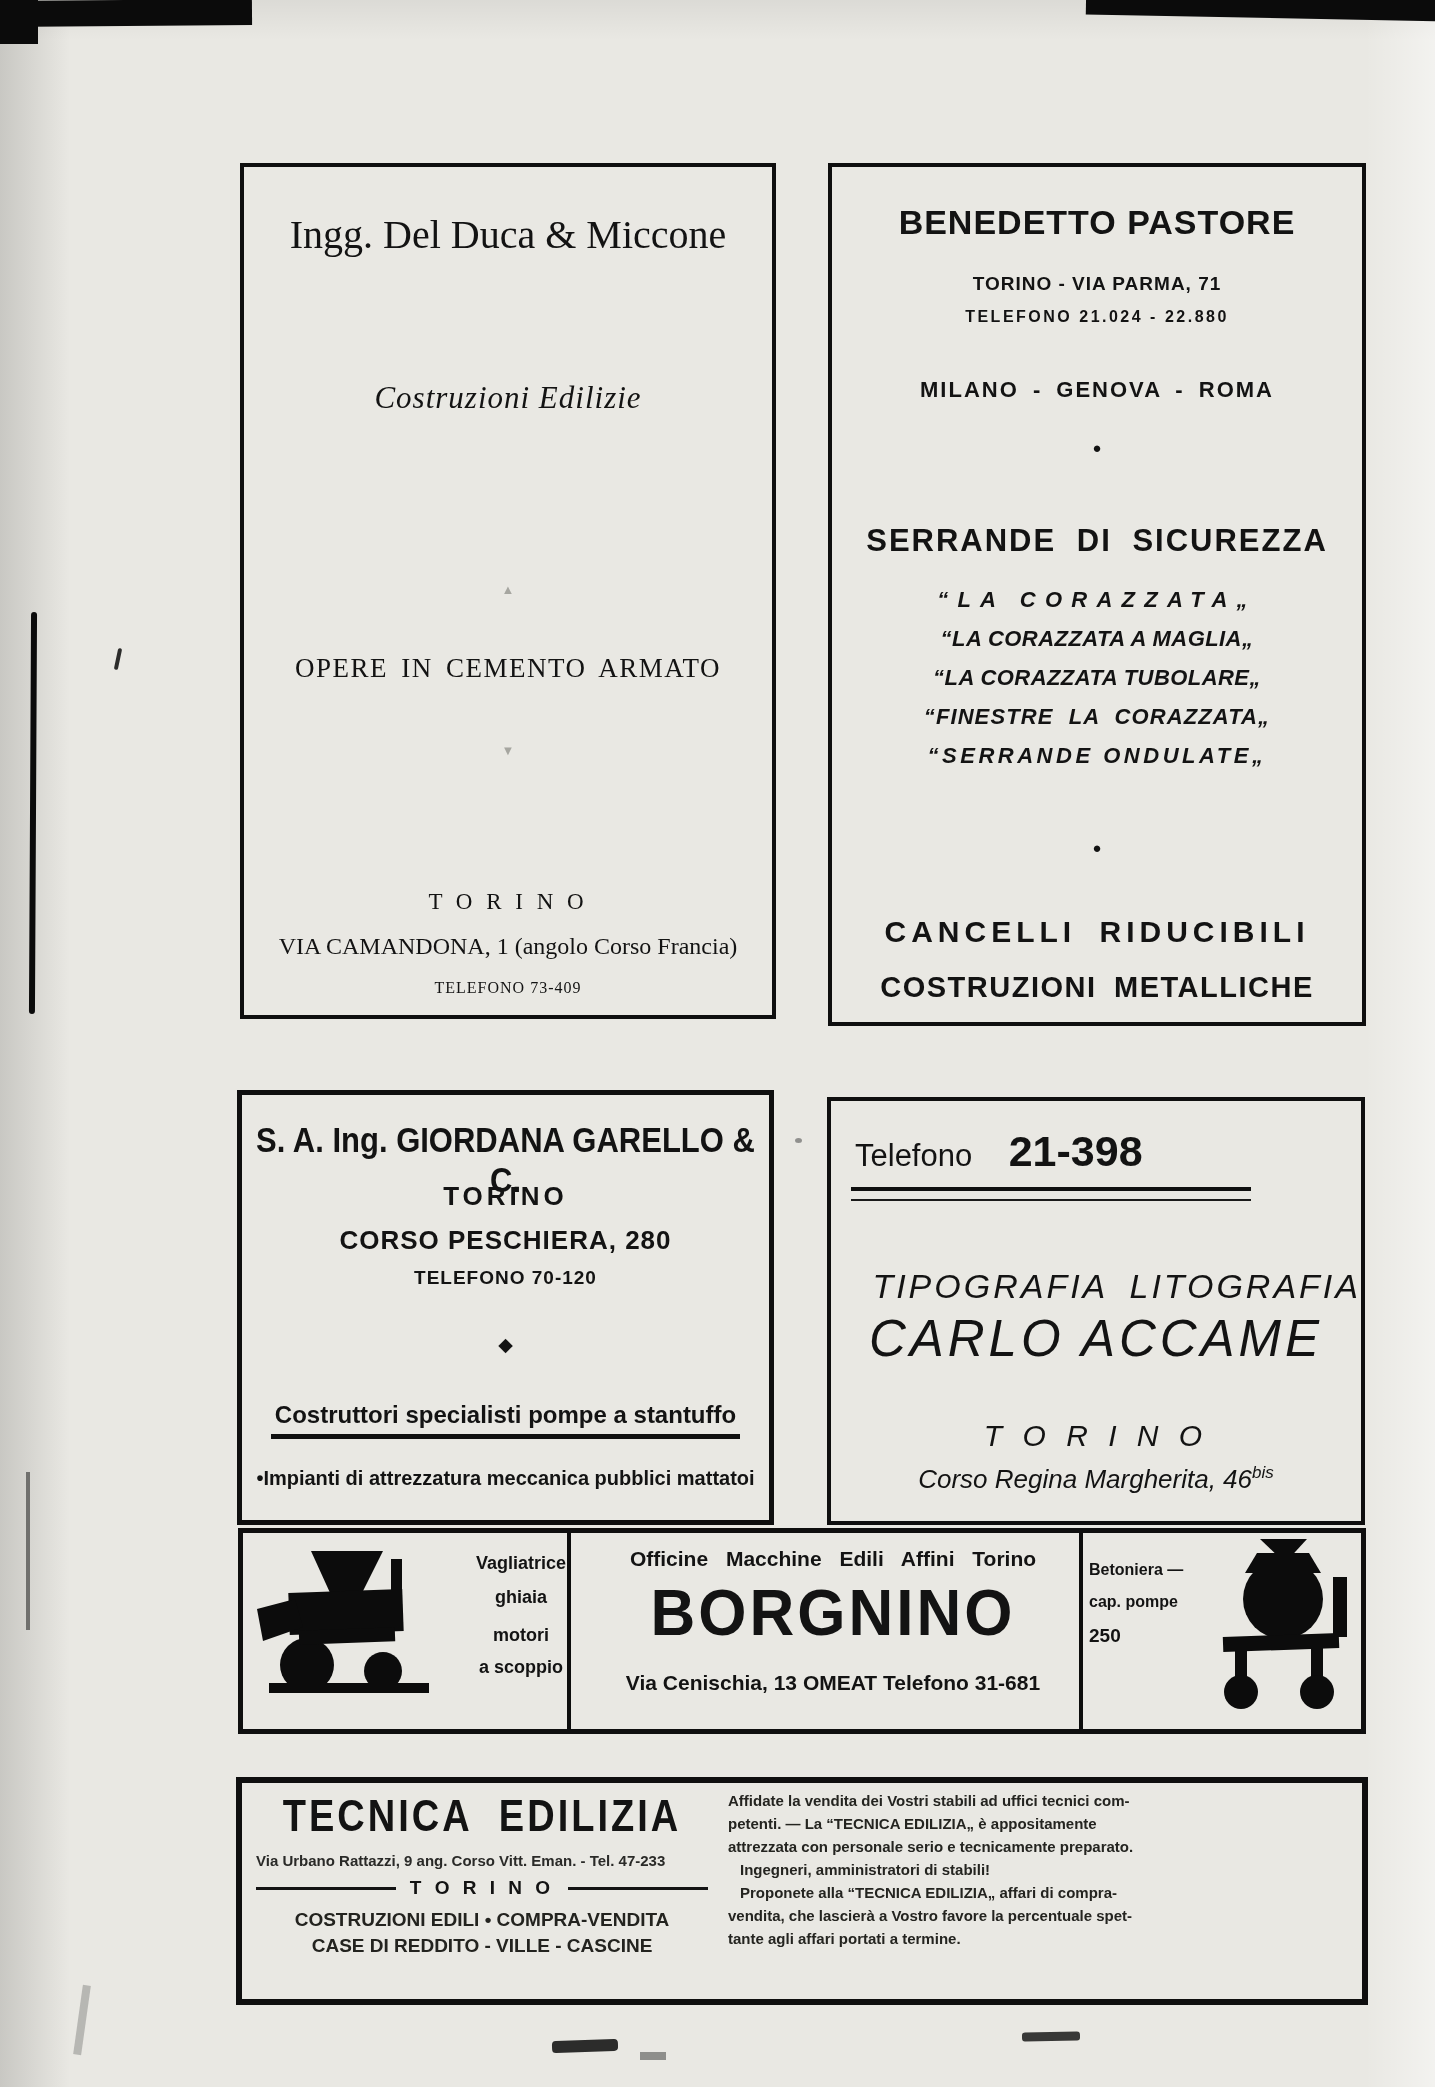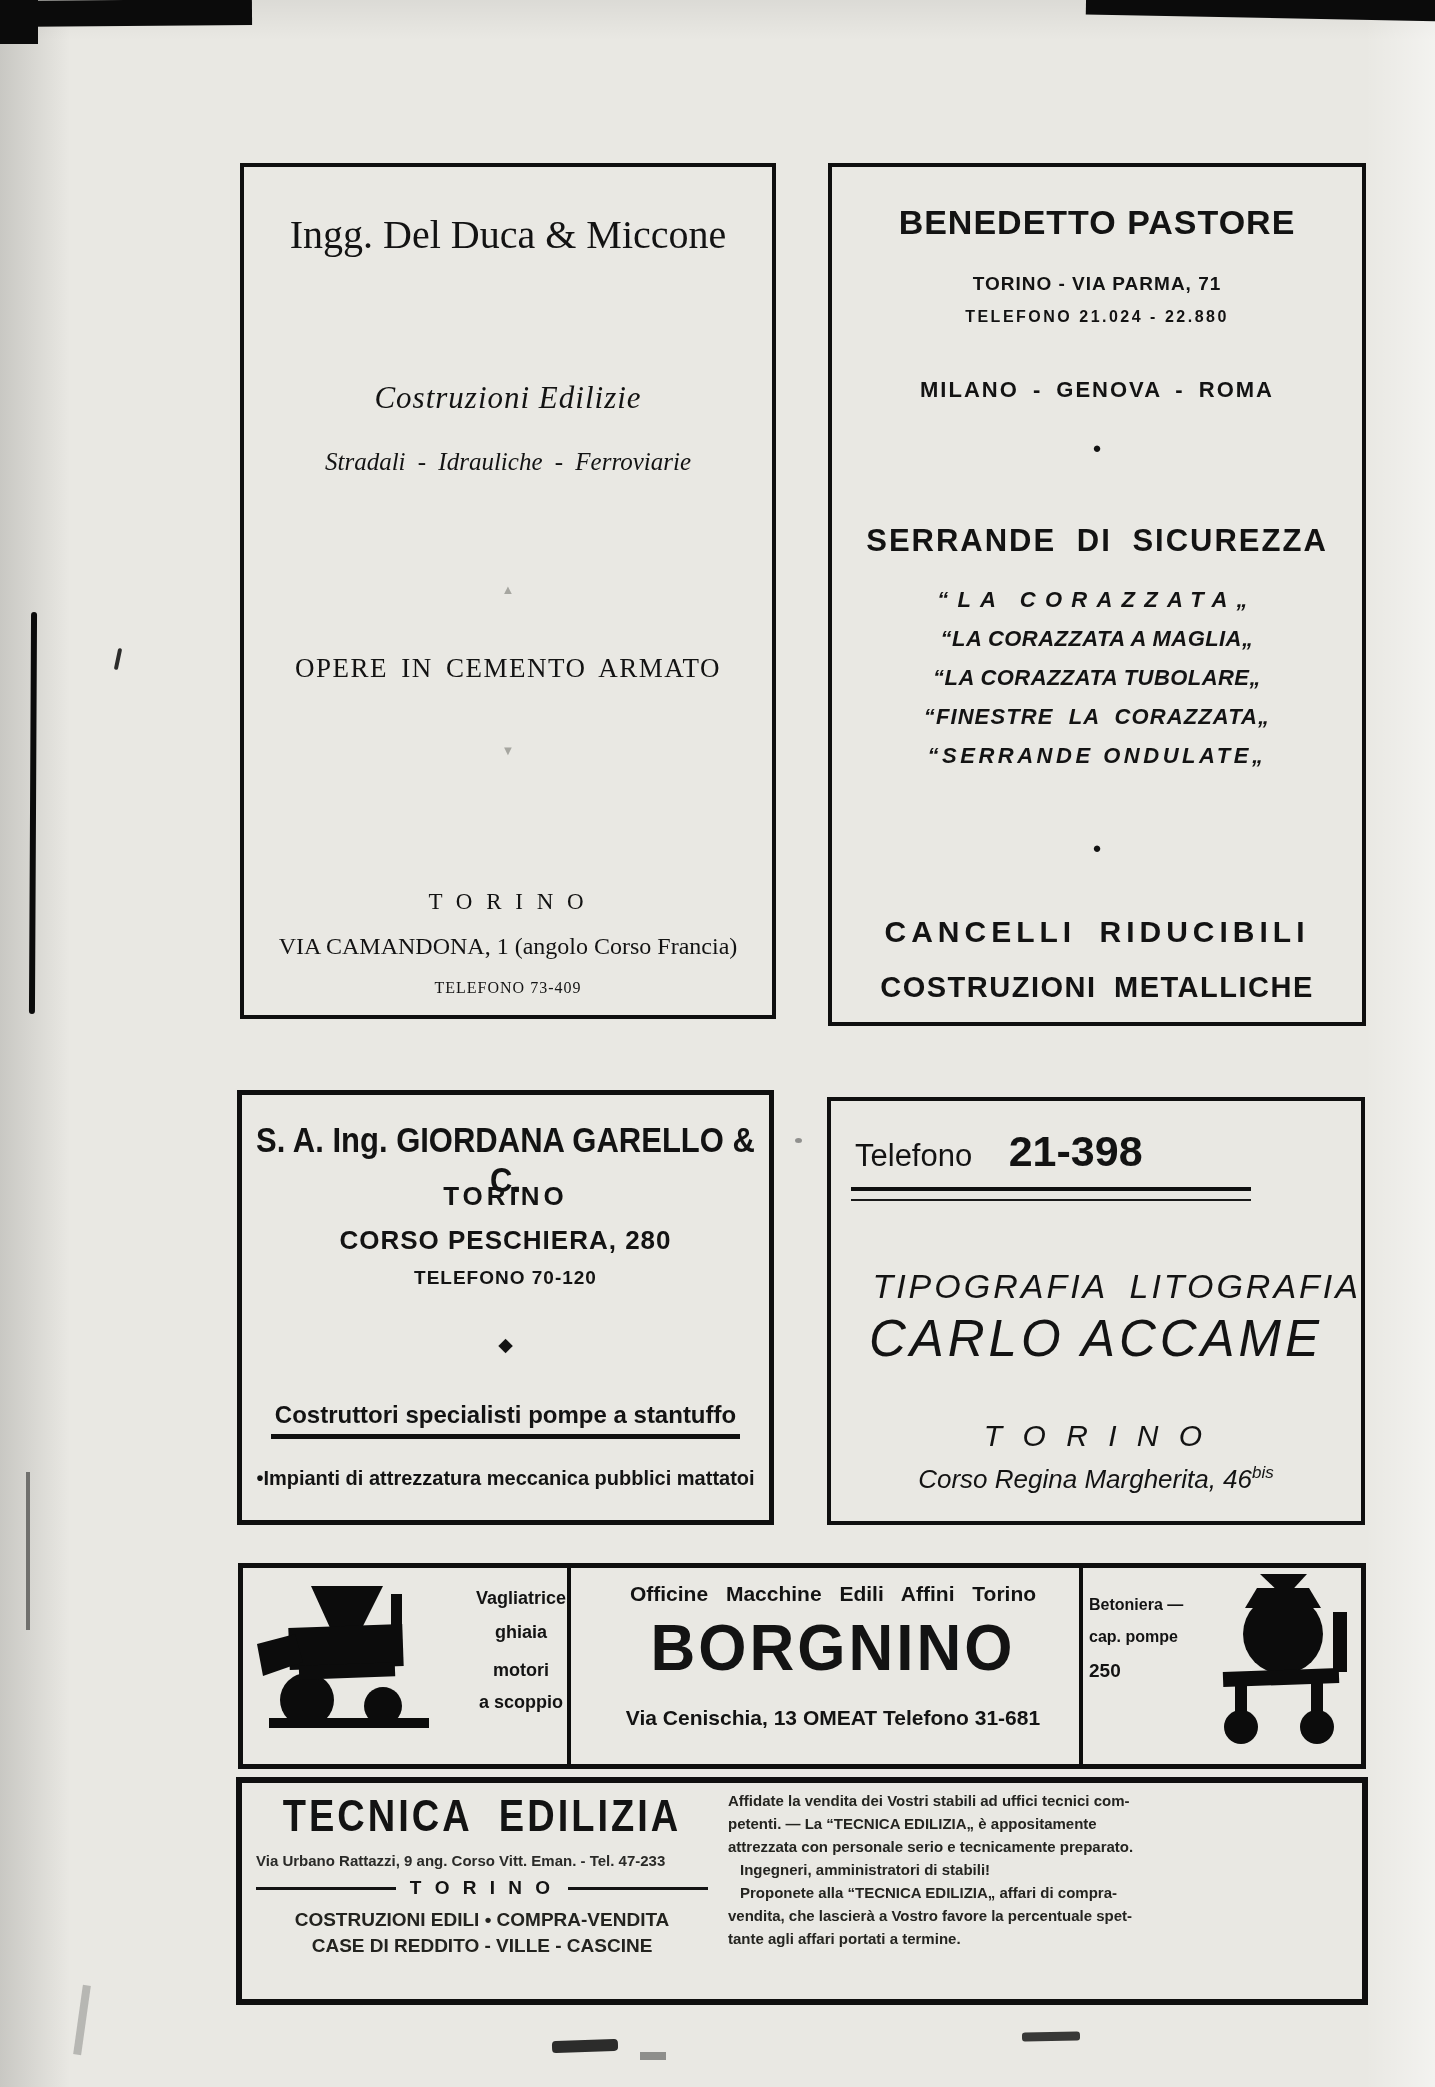--- a/index.html
+++ b/index.html
@@ -42,21 +42,20 @@
   <div class="art" style="left:116px;top:648px;width:4px;height:22px;border-radius:2px;transform:rotate(12deg);opacity:.85;"></div>
   <div class="art" style="left:795px;top:1138px;width:7px;height:5px;border-radius:50%;background:#555;opacity:.6;"></div>
   <div class="art" style="left:552px;top:2040px;width:66px;height:12px;border-radius:4px;transform:rotate(-2deg);opacity:.85;"></div>
   <div class="art" style="left:1022px;top:2032px;width:58px;height:9px;border-radius:3px;transform:rotate(-1deg);opacity:.8;"></div>
   <div class="art" style="left:640px;top:2052px;width:26px;height:8px;background:#333;opacity:.5;"></div>
   <div class="art" style="left:78px;top:1985px;width:8px;height:70px;background:#444;opacity:.3;transform:rotate(8deg);"></div>
 
   <div class="box" style="left:240px;top:163px;width:528px;height:848px;">
     <div class="abs ctr serif" style="top:44px;font-size:40px;">Ingg. Del Duca &amp; Miccone</div>
     <div class="abs ctr serif it" style="top:213px;font-size:31px;letter-spacing:1px;">Costruzioni Edilizie</div>
-    <div class="abs ctr serif it" style="top:281px;font-size:25px;word-spacing:6px;">Stradali - Idrauliche - Ferroviarie</div>
     <div class="abs ctr orn" style="top:415px;">▲</div>
     <div class="abs ctr serif" style="top:486px;font-size:27px;letter-spacing:1.5px;word-spacing:5px;">OPERE IN CEMENTO ARMATO</div>
     <div class="abs ctr orn" style="top:576px;">▼</div>
     <div class="abs ctr serif" style="top:722px;font-size:23px;letter-spacing:4px;">T O R I N O</div>
     <div class="abs ctr serif" style="top:766px;font-size:24px;">VIA CAMANDONA, 1 (angolo Corso Francia)</div>
     <div class="abs ctr serif" style="top:812px;font-size:16px;letter-spacing:1px;">TELEFONO 73-409</div>
   </div>
 
   <div class="box" style="left:828px;top:163px;width:530px;height:855px;">
     <div class="abs ctr b" style="top:36px;font-size:34px;letter-spacing:1px;">BENEDETTO PASTORE</div>
@@ -94,21 +93,21 @@
     </div>
     <div class="abs dbl-rule" style="left:20px;top:86px;width:400px;"></div>
     <div class="abs ctr it" style="top:166px;font-size:34px;letter-spacing:3px;word-spacing:10px;text-align:right;">TIPOGRAFIA LITOGRAFIA</div>
     <div class="abs ctr it" style="top:208px;font-size:51px;letter-spacing:4px;">CARLO ACCAME</div>
     <div class="abs ctr it" style="top:318px;font-size:30px;letter-spacing:6px;">T O R I N O</div>
     <div class="abs ctr it" style="top:362px;font-size:26px;">
       <span>Corso Regina Margherita, 46</span><sup style="font-size:17px;">bis</sup>
     </div>
   </div>
 
-  <div class="box" style="left:238px;top:1563px;width:1118px;height:196px;border-width:5px;">
+  <div class="box" style="left:238px;top:1528px;width:1118px;height:196px;border-width:5px;">
     <div class="abs" style="left:6px;top:10px;">
       <svg width="200" height="166" viewBox="0 0 200 166" fill="#0c0c0c">
         <polygon points="62,8 134,8 112,52 82,52"></polygon>
         <rect x="40" y="48" width="114" height="42" transform="rotate(-2 97 69)"></rect>
         <polygon points="8,66 46,56 54,84 14,98"></polygon>
         <rect x="142" y="16" width="11" height="34"></rect>
         <circle cx="58" cy="122" r="27"></circle>
         <circle cx="134" cy="128" r="19"></circle>
         <rect x="50" y="86" width="96" height="14" transform="rotate(-2 98 93)"></rect>
         <rect x="20" y="140" width="160" height="10"></rect>

